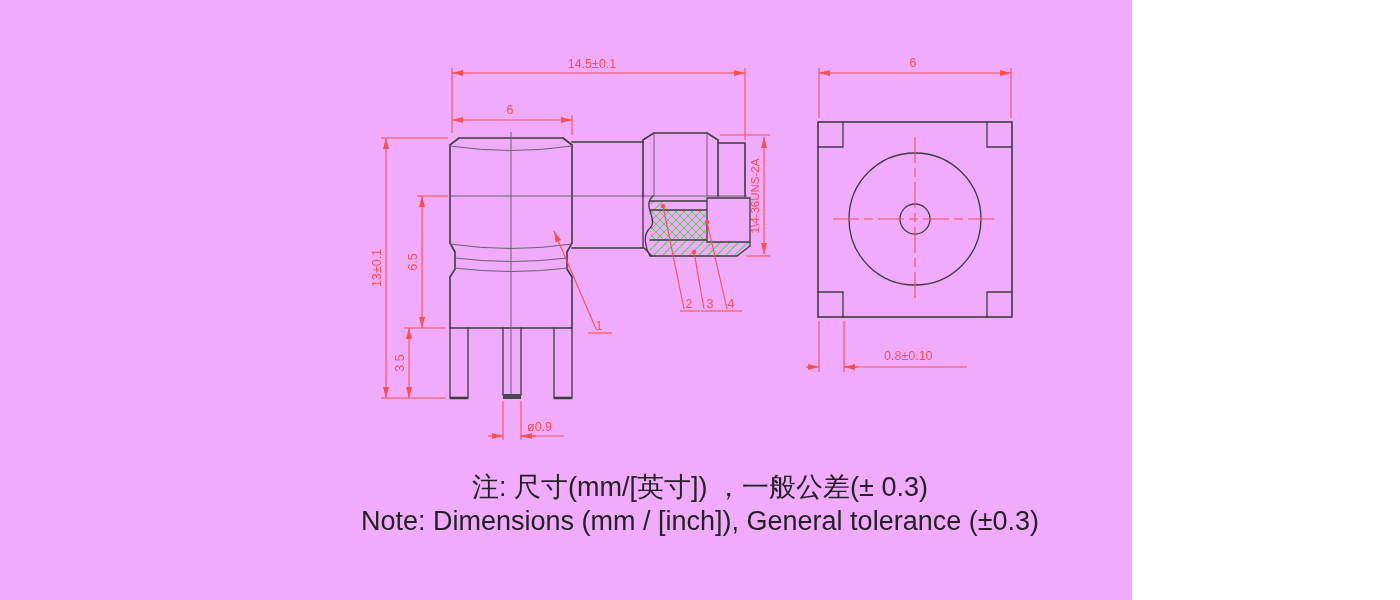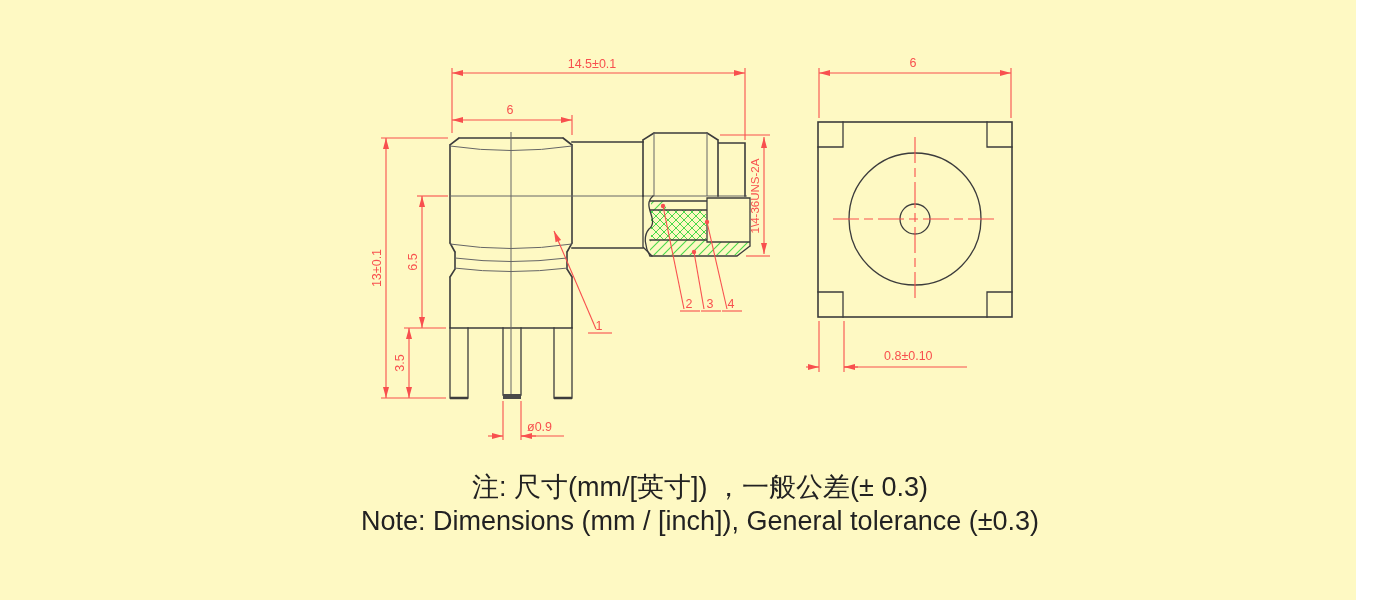--- a/index.html
+++ b/index.html
@@ -1,16 +1,16 @@
 <!DOCTYPE html>
 <html><head>
 <meta charset="utf-8">
 <style>
   html,body{margin:0;padding:0;background:#ffffff;}
-  .stage{position:relative;width:1356px;height:600px;background:#fef9c3;overflow:hidden;
+  .stage{position:relative;width:1132px;height:600px;background:#f0abfc;overflow:hidden;
          font-family:"Liberation Sans","DejaVu Sans",sans-serif;}
   svg text{font-family:"Liberation Sans","DejaVu Sans",sans-serif;}
   .dimtxt{fill:#f8504e;font-size:12.5px;}
   .dimtxt-sm{fill:#f8504e;font-size:11.5px;}
   .notetxt{fill:#222222;font-size:27px;}
   .outline{stroke:#3c3c3c;stroke-width:1.6;fill:none;stroke-linecap:square;}
   .outline2{stroke:#3c3c3c;stroke-width:1.3;fill:none;stroke-linecap:square;}
   .thin{stroke:#666666;stroke-width:1;fill:none;}
   .red{stroke:#f8504e;stroke-width:1.1;fill:none;}
 </style>

